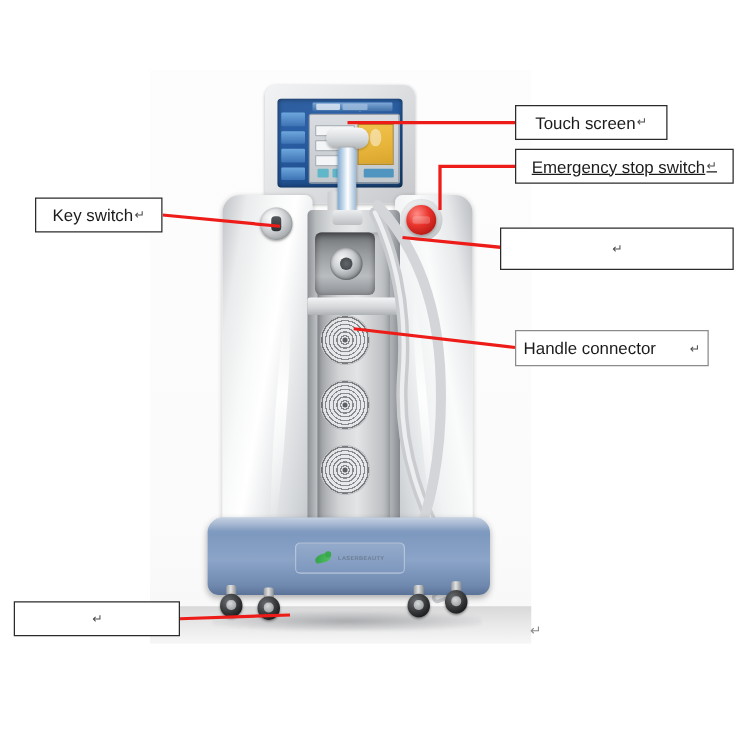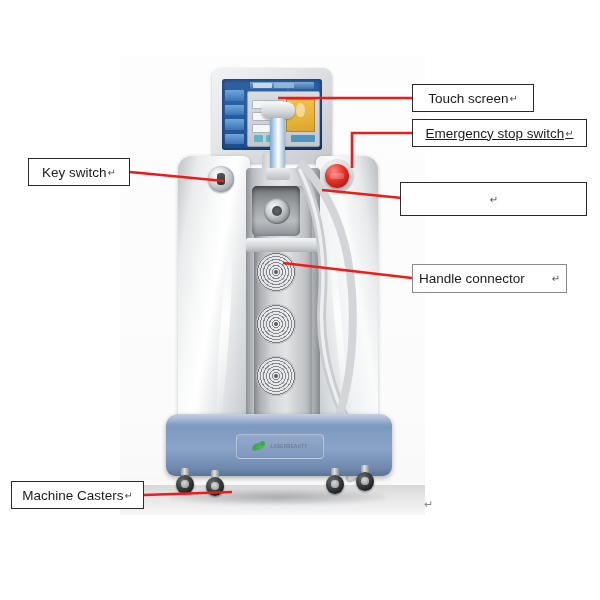--- a/index.html
+++ b/index.html
@@ -333,19 +333,18 @@
     <span>Handle connector</span>
       <span class="cr">↵</span>
   </div>
 
   <div class="callout" style="left:28px;top:158px;width:102px;height:28px;">
     <span>Key switch</span>
       <span class="cr">↵</span>
   </div>
 
   <div class="callout" style="left:11px;top:481px;width:133px;height:28px;">
-    <span>Machine Casters</span>
       <span class="cr">↵</span>
   </div>
 
   <span class="stray">↵</span>
 
 </div>
 
 </body></html>

